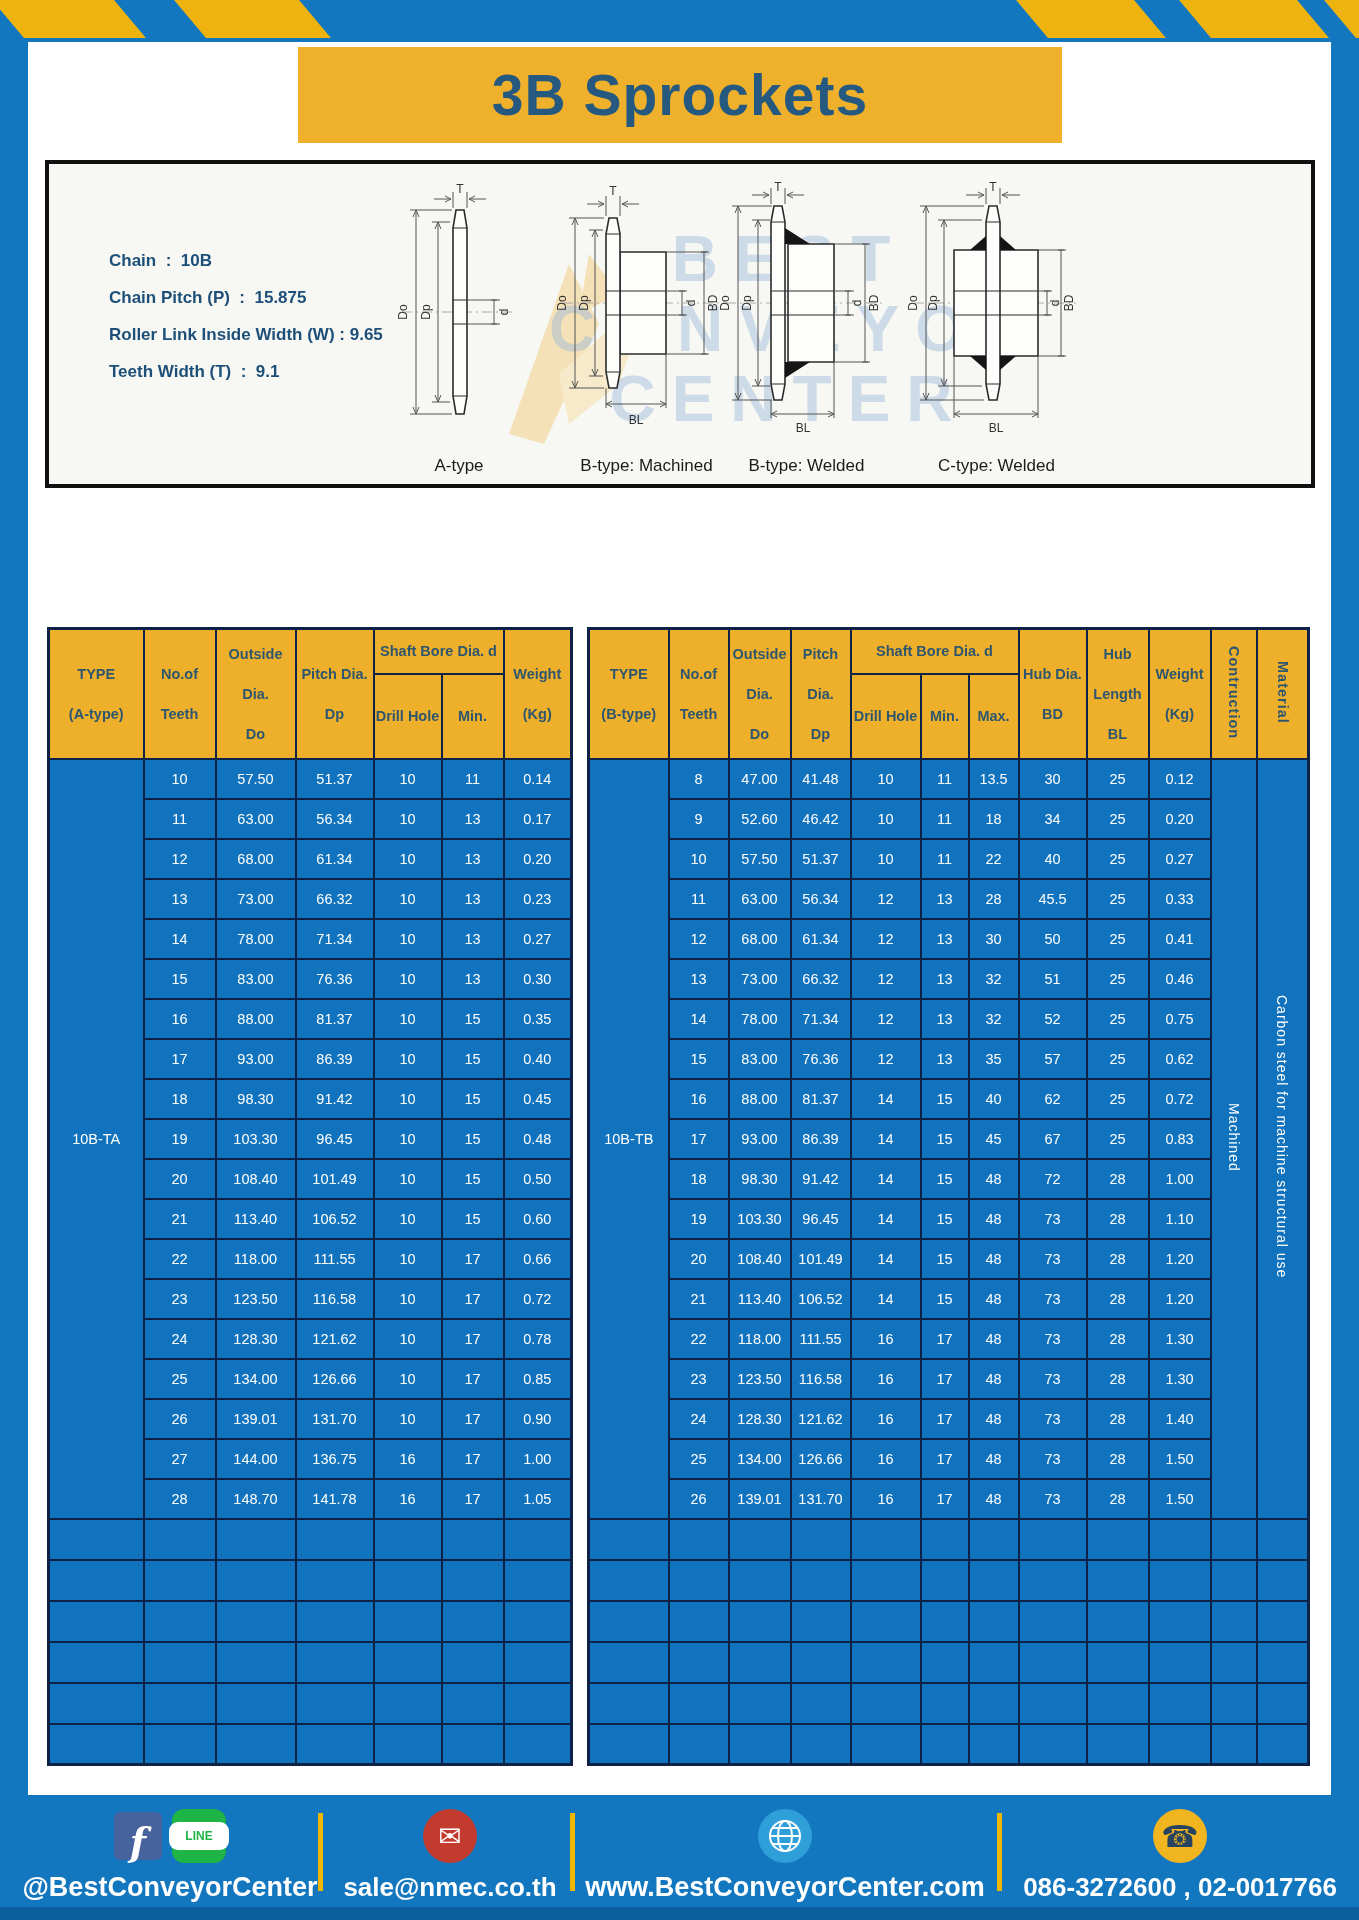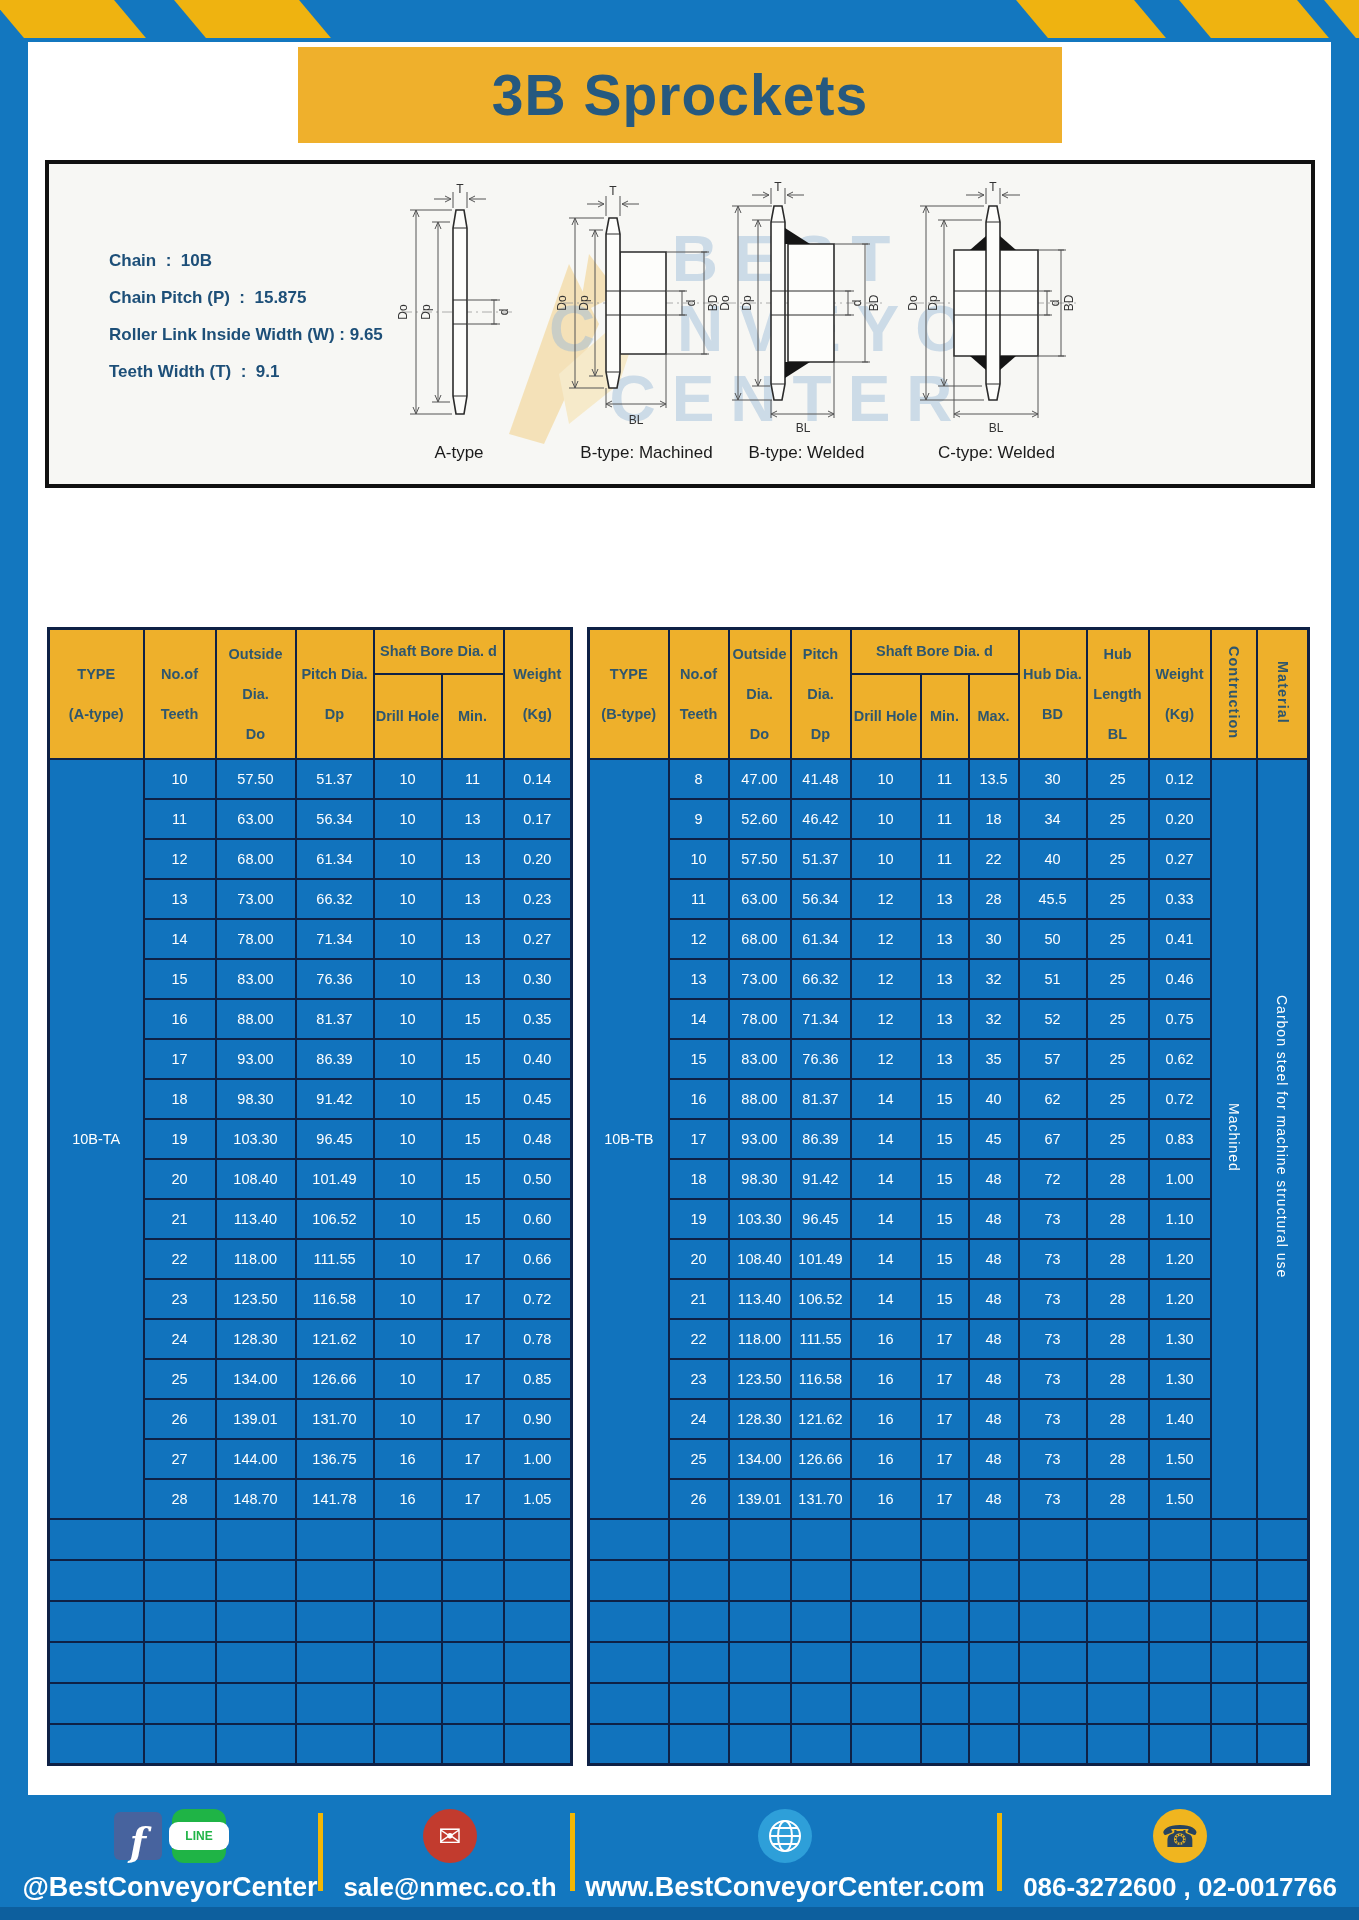--- a/index.html
+++ b/index.html
@@ -23,21 +23,21 @@
     background:#f7f7f4;border:4px solid #111;box-sizing:border-box;
   }
   .watermark{
     position:absolute;left:500px;top:60px;width:480px;text-align:center;
     font-weight:bold;font-size:64px;letter-spacing:16px;line-height:70px;
     color:rgba(150,183,216,0.45);pointer-events:none;
   }
   .wm-logo{position:absolute;left:400px;top:70px;opacity:.5;pointer-events:none;}
   .specs{position:absolute;left:20px;top:78px;color:#1d4f78;font-weight:bold;font-size:17px;line-height:37px;white-space:nowrap;margin-left:40px;}
   .figure{position:absolute;top:18px;display:flex;flex-direction:column;align-items:center;}
-  .figure figcaption{font-size:17px;color:#1b1b1b;margin-top:3px;}
+  .figure figcaption{font-size:17px;color:#1b1b1b;margin-top:16px;}
   .figure svg{display:block;}
   .dim{stroke:#555;stroke-width:1;fill:none;}
   .part{stroke:#2b2b2b;stroke-width:1.6;fill:#fdfdfb;}
   .thin{stroke:#2b2b2b;stroke-width:1;fill:none;}
   .cl{stroke:#999;stroke-width:.8;stroke-dasharray:10 4 2 4;fill:none;}
   .weld{fill:#151515;stroke:none;}
   svg text{font-family:"Liberation Sans",sans-serif;font-size:12px;fill:#333;}
   
   .spec-table{position:absolute;border-collapse:collapse;table-layout:fixed;background:#1173bd;border:3px solid #0e2146;}
   .spec-table th,.spec-table td{border:2px solid #0e2146;padding:0;text-align:center;vertical-align:middle;overflow:hidden;}

